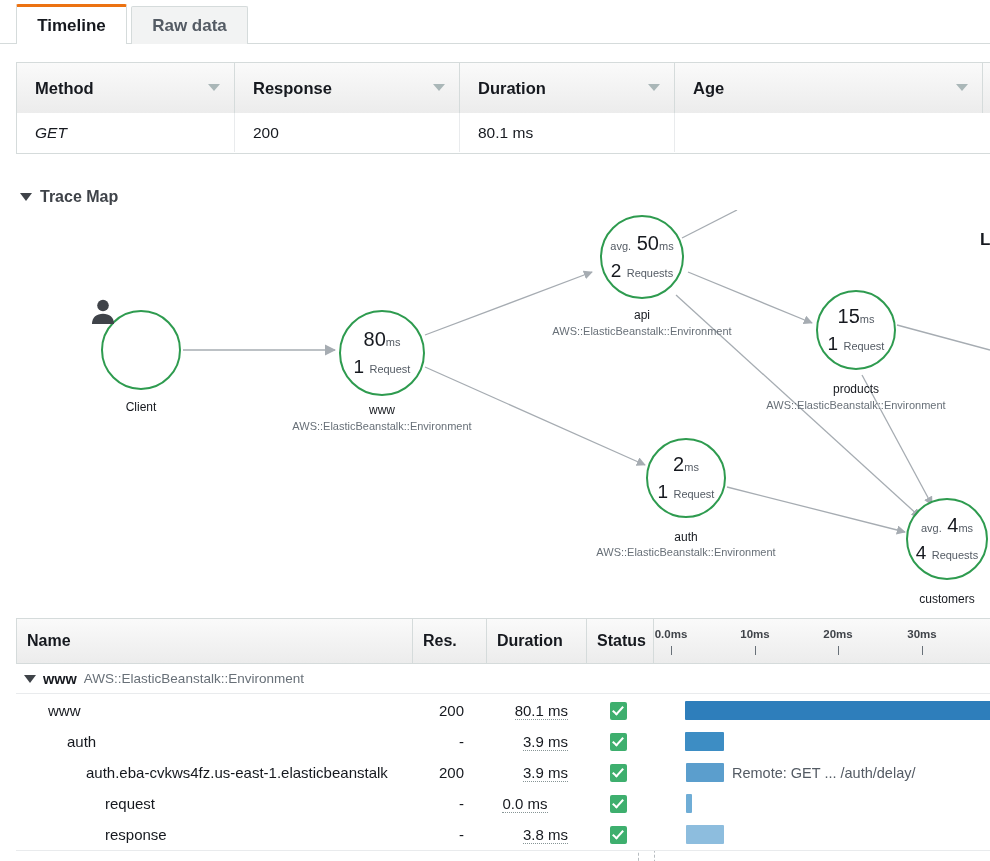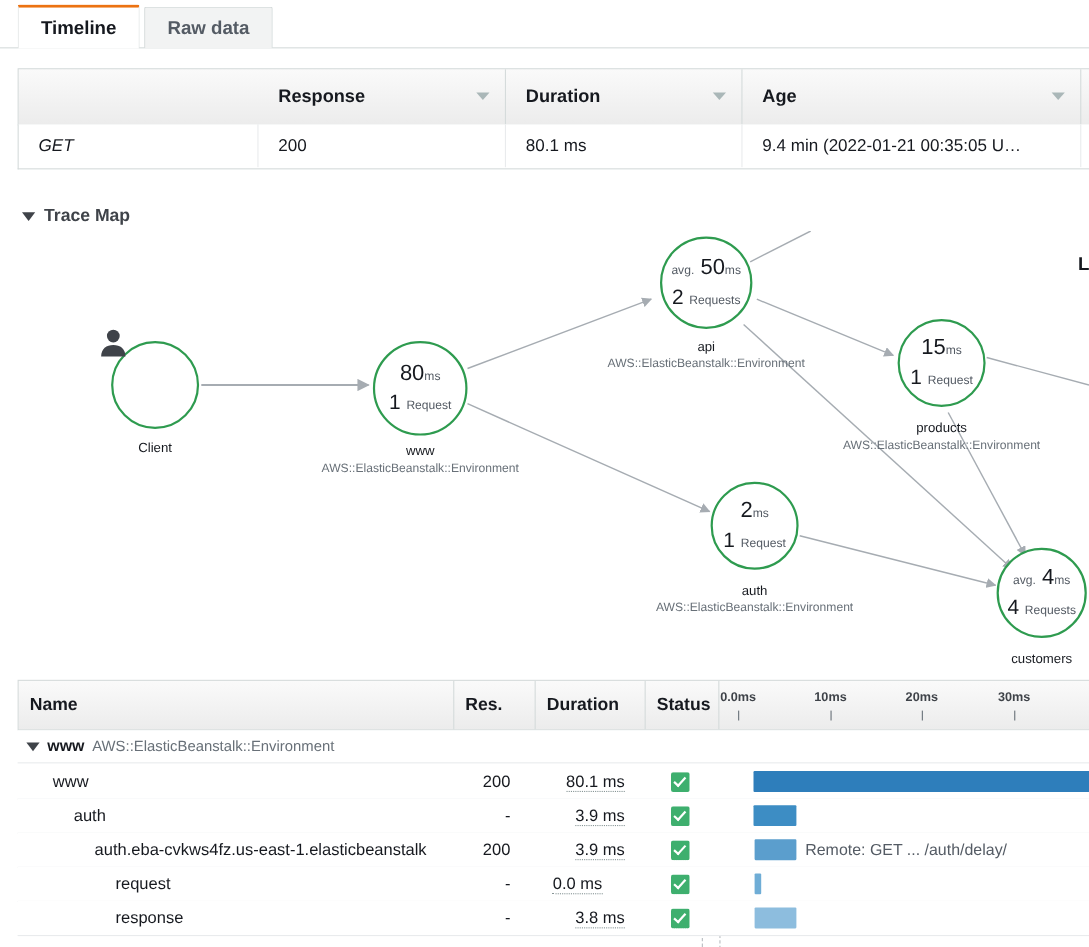--- a/index.html
+++ b/index.html
@@ -224,39 +224,42 @@
 <div id="root">
 
   <div class="tabbar">
     <div class="tabline"></div>
     <div class="tab active" style="left:16px; width:111px;">Timeline</div>
     <div class="tab" style="left:131px; width:117px;">Raw data</div>
   </div>
 
   <div class="sumtable">
     <div class="sumhead">
+      <div class="hcell" style="left:0; width:218px;">
+        <span>Method</span>
+        <span class="caret"></span>
+      </div>
       <div class="hcell" style="left:218px; width:225px;">
         <span>Response</span>
         <span class="caret"></span>
       </div>
       <div class="hcell" style="left:443px; width:215px;">
         <span>Duration</span>
         <span class="caret"></span>
       </div>
       <div class="hcell" style="left:658px; width:308px;">
         <span>Age</span>
         <span class="caret"></span>
       </div>
       <div class="hcell" style="left:966px; width:60px; border-right:none;"></div>
     </div>
     <div class="sumbody">
       <div class="bcell" style="left:0; width:218px;font-style:italic;">GET</div>
       <div class="bcell" style="left:218px; width:225px;">200</div>
       <div class="bcell" style="left:443px; width:215px;">80.1 ms</div>
-      <div class="bcell" style="left:658px; width:308px;">9.4 min (2022-01-21 00:35:05 U…</div>
       <div class="bcell" style="left:966px; width:60px; border-right:none;"></div>
     </div>
   </div>
 
   <div class="section-header">
     <span class="tri-down"></span>
     <span>Trace Map</span>
   </div>
 
   <div class="map">

